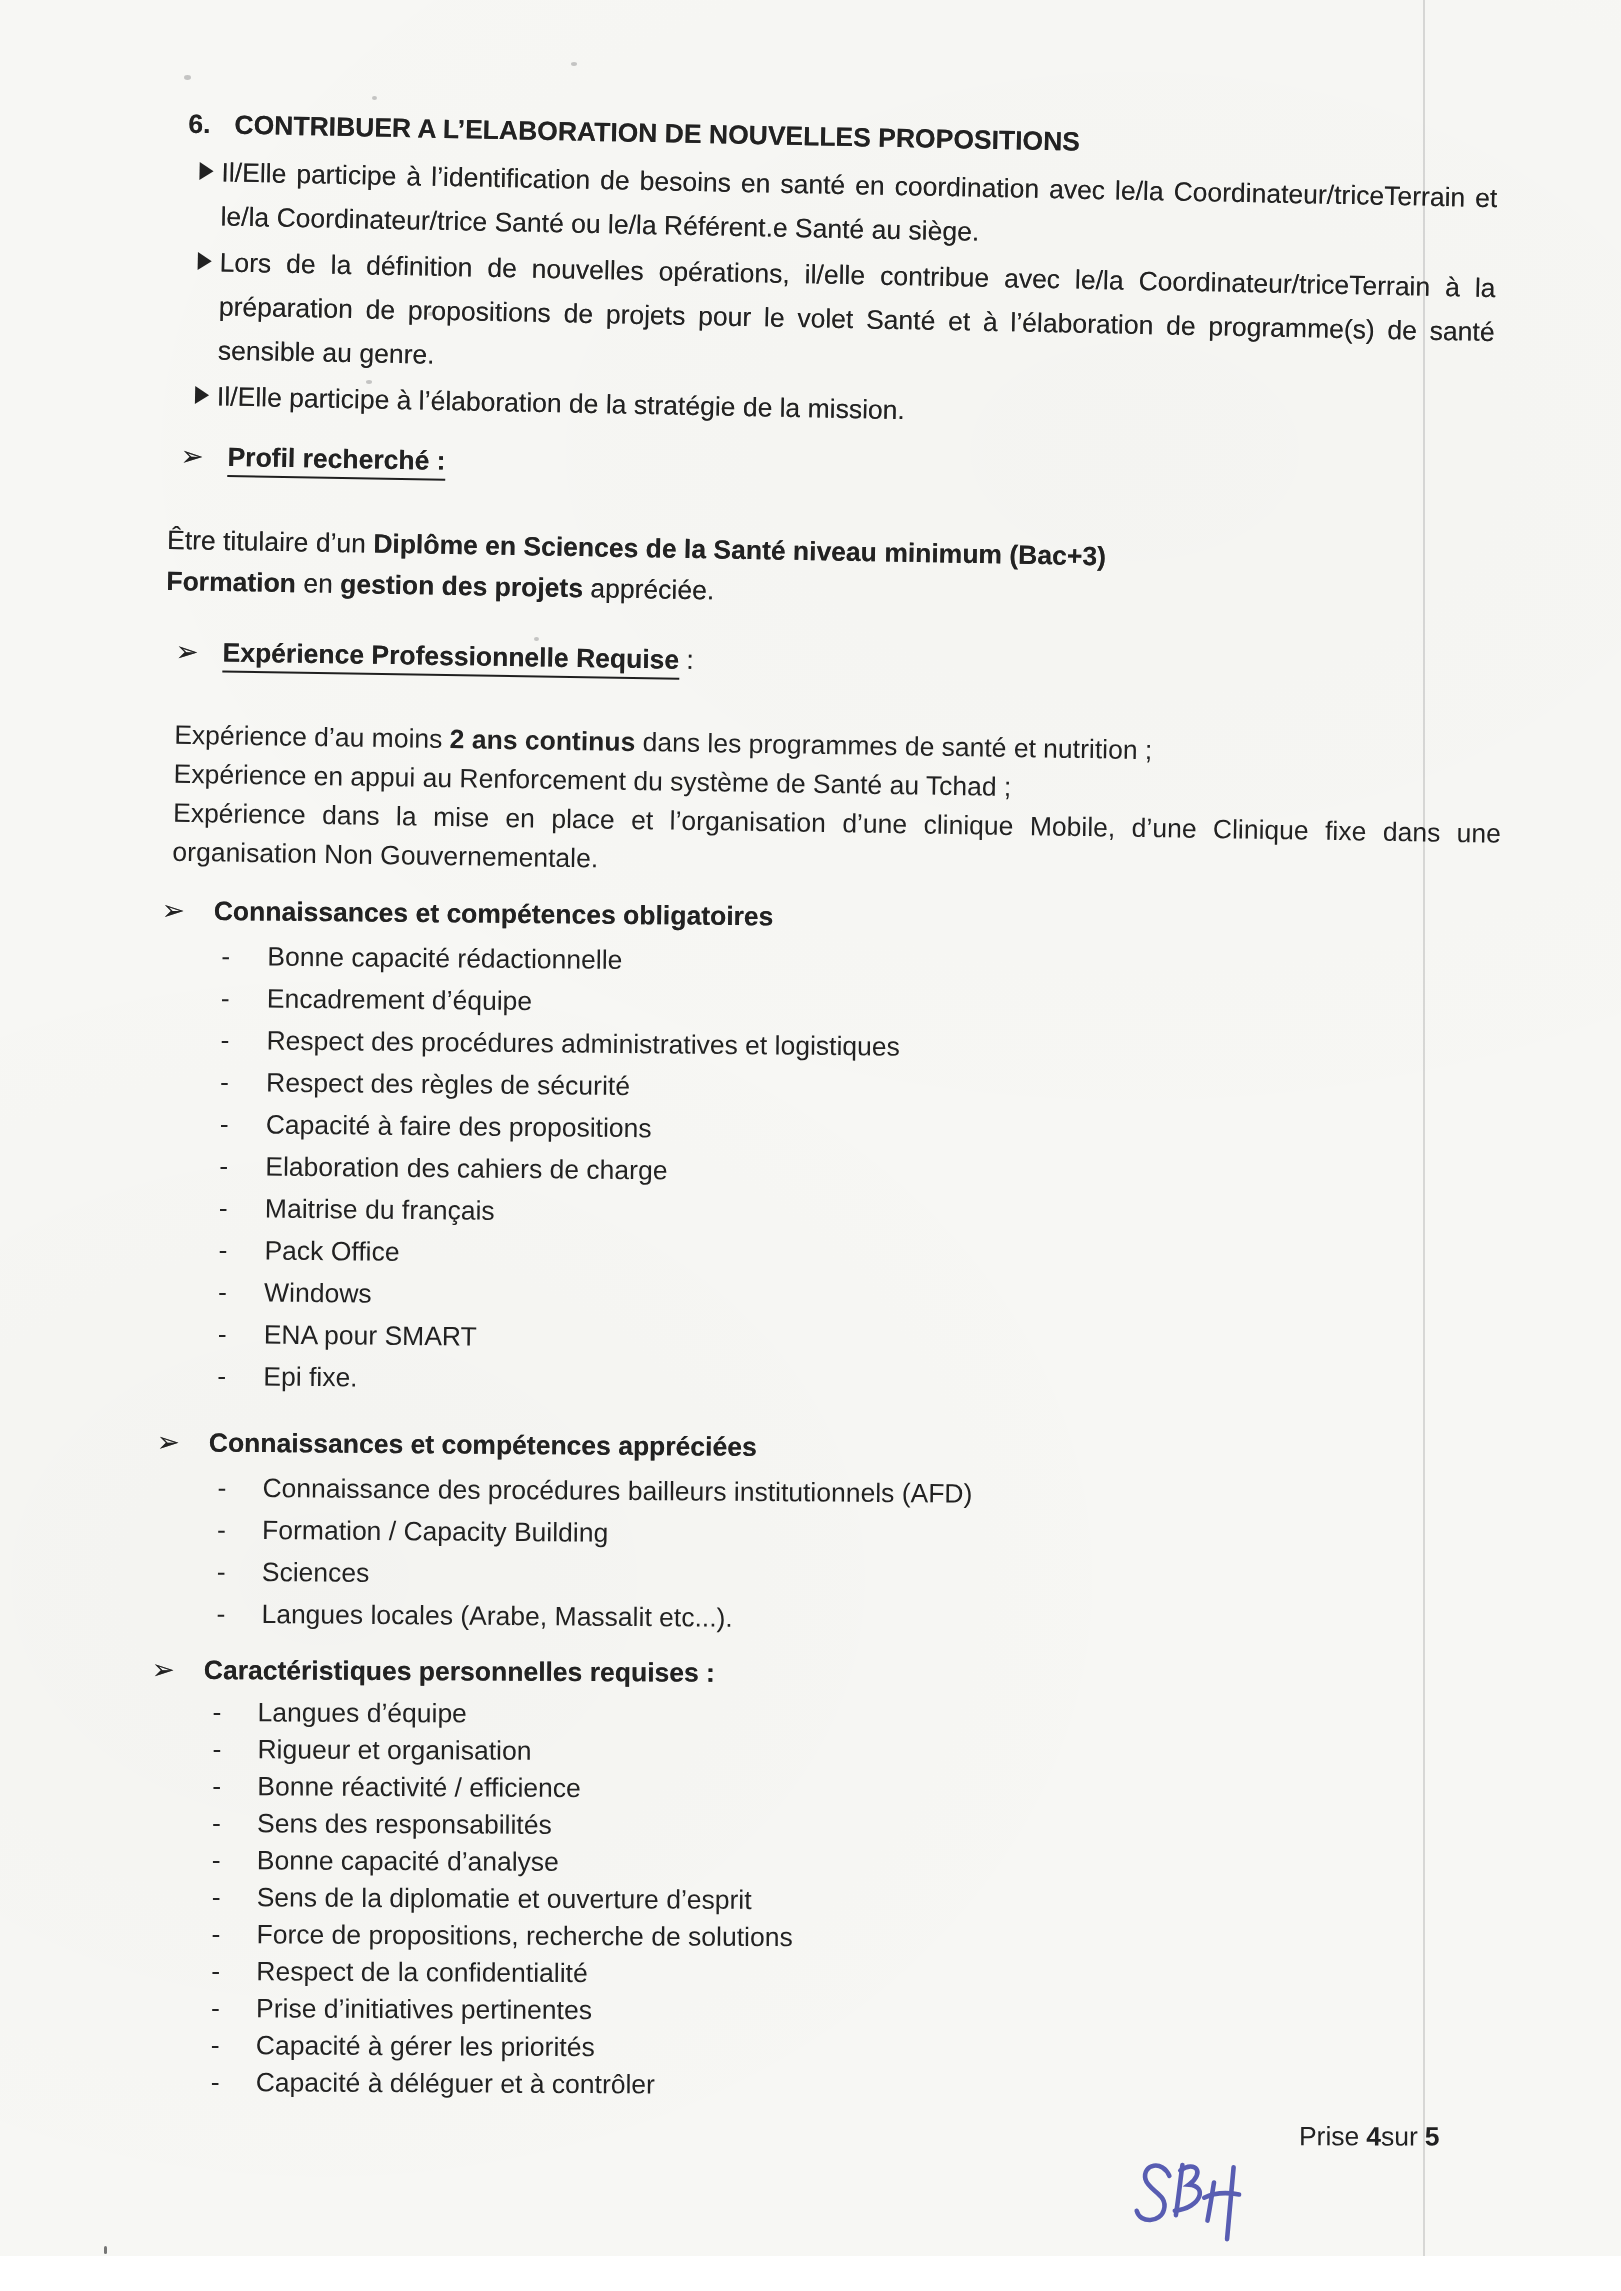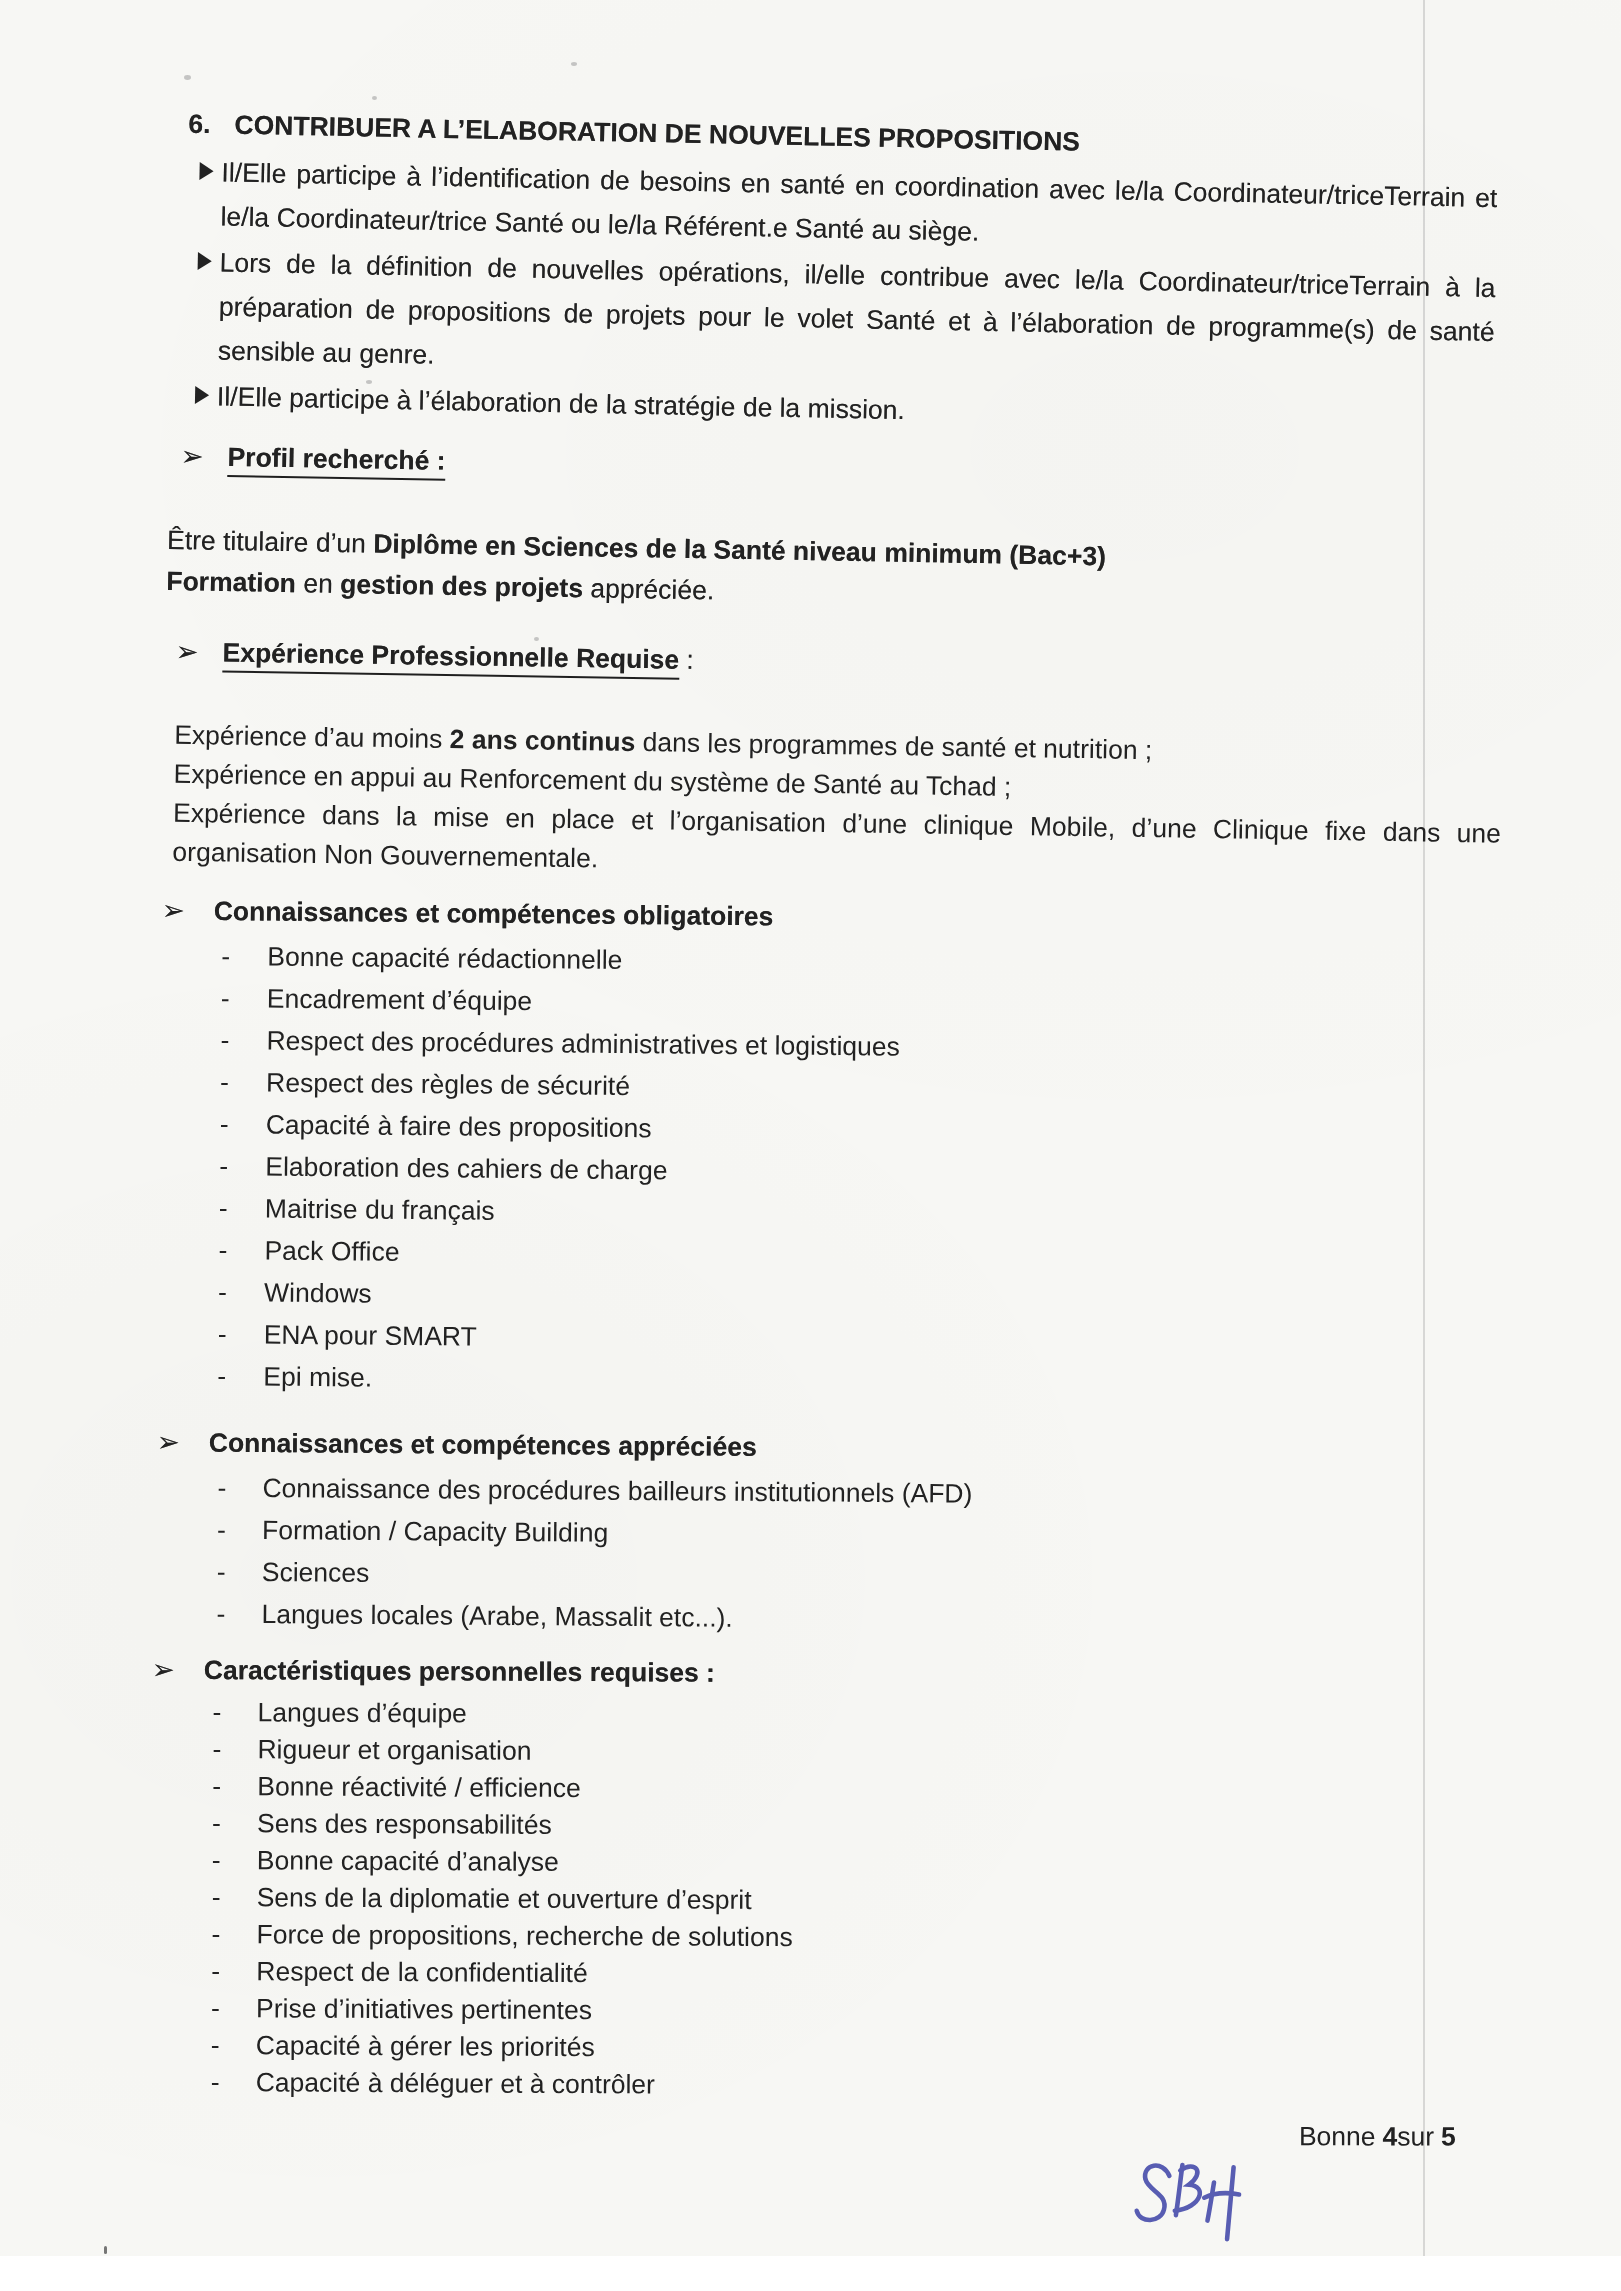--- a/index.html
+++ b/index.html
@@ -185,21 +185,21 @@
           <span>Windows</span>
         </li>
 
         <li>
           <span class="dash">-</span>
           <span>ENA pour SMART</span>
         </li>
 
         <li>
           <span class="dash">-</span>
-          <span>Epi mise.</span>
+          <span>Epi fixe.</span>
         </li>
       </ul>
   </section>
 
   <section class="sec appr">
     <div class="arrowrow txt">
       <span class="arrow">➢</span><span>Connaissances et compétences appréciées</span>
     </div>
     <ul class="dlist">
 
@@ -283,21 +283,21 @@
 
         <li>
           <span class="dash">-</span>
           <span>Capacité à déléguer et à contrôler</span>
         </li>
       </ul>
   </section>
 
   <section class="sec footer">
     <div class="inner">
-      <span>Bonne</span><b>4</b><span>sur</span><b>5</b>
+      <span>Prise</span><b>4</b><span>sur</span><b>5</b>
     </div>
   </section>
 
   <svg class="sig" viewBox="0 0 120 90" aria-label="SBH">
     <g fill="none" stroke="#4b50ad" stroke-width="4.2" stroke-linecap="round" opacity="0.92">
       <path d="M36,22 C30,7 11,11 14,25 C17,36 35,39 31,53 C28,65 9,66 6,54"></path>
       <path d="M48,12 C46,27 44,45 42,58"></path>
       <path d="M46,17 C60,7 69,19 54,30 C71,31 66,51 41,54"></path>
       <path d="M77,28 C75,40 73,53 71,63"></path>
       <path d="M95,14 C93,34 91,58 89,80"></path>

